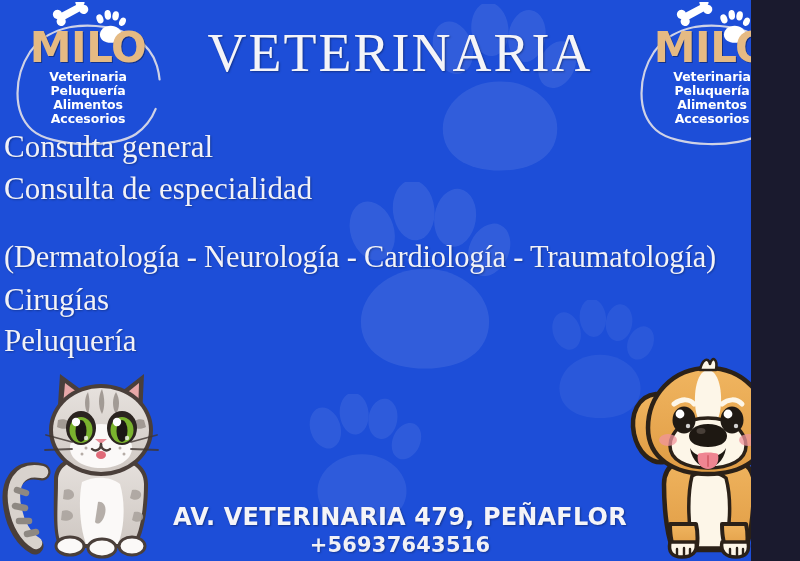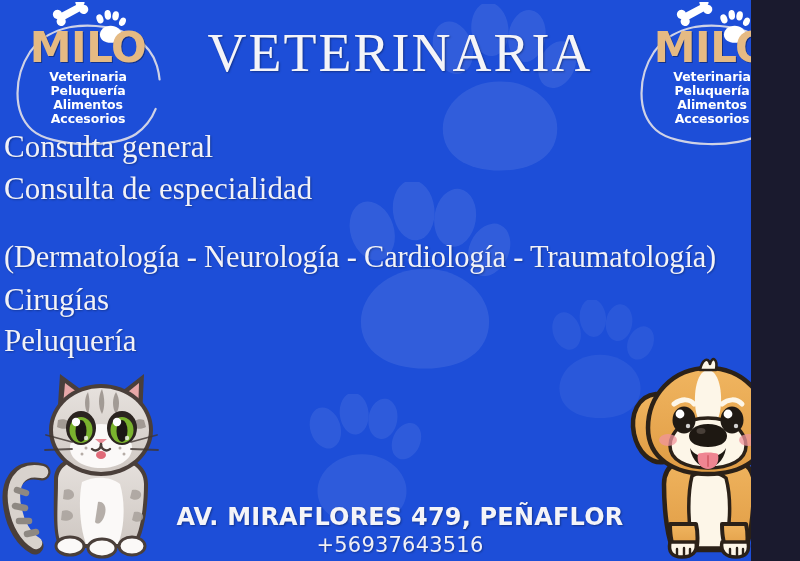--- a/index.html
+++ b/index.html
@@ -235,22 +235,22 @@
   <div class="headline">VETERINARIA</div>
 
   <div class="services">
     <div class="service-line">Consulta general</div>
     <div class="service-line">Consulta de especialidad</div>
     <div class="service-line wide">(Dermatología - Neurología - Cardiología - Traumatología)</div>
     <div class="service-line">Cirugías</div>
     <div class="service-line">Peluquería</div>
   </div>
 
-  <div class="footer addr" style="position:absolute;">AV. MIRAFLORES 479, PEÑAFLOR</div>
-  <div class="footer phone" style="position:absolute;">+56937643516</div>
+  <div class="footer addr" style="position:absolute;">AV. VETERINARIA 479, PEÑAFLOR</div>
+  <div class="footer phone" style="position:absolute;font-weight:bold;">+56937643516</div>
 
   <div class="animal cat">
     <svg viewBox="0 0 190 199" aria-hidden="true">
       <defs>
         <linearGradient id="catBody" x1="0" y1="0" x2="0" y2="1">
           <stop offset="0%" stop-color="#e6e1dd"></stop>
           <stop offset="100%" stop-color="#cfc8c3"></stop>
         </linearGradient>
       </defs>
 

